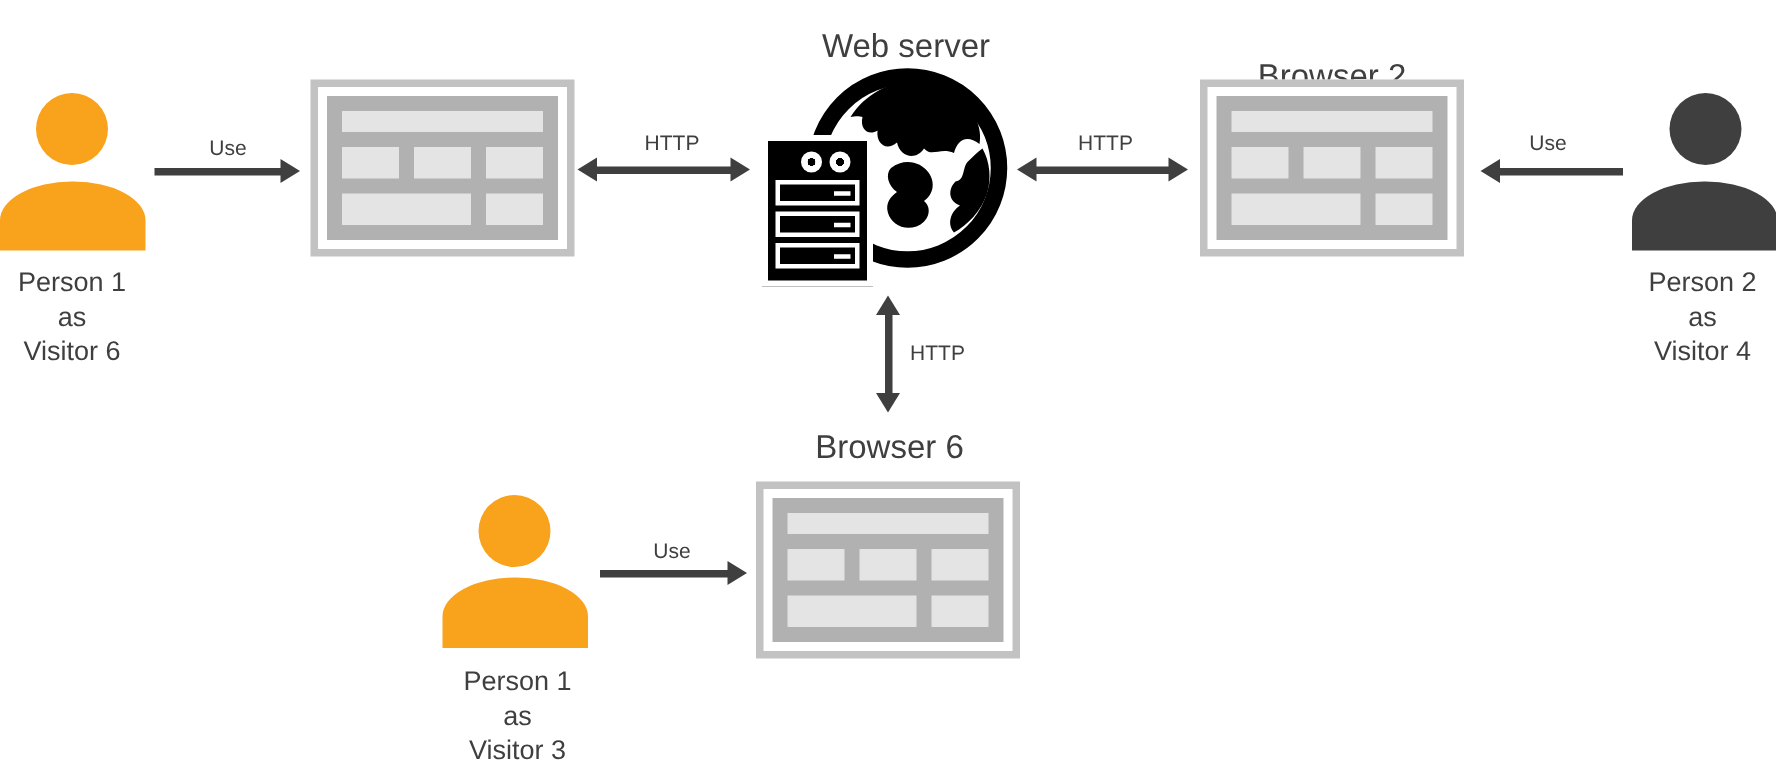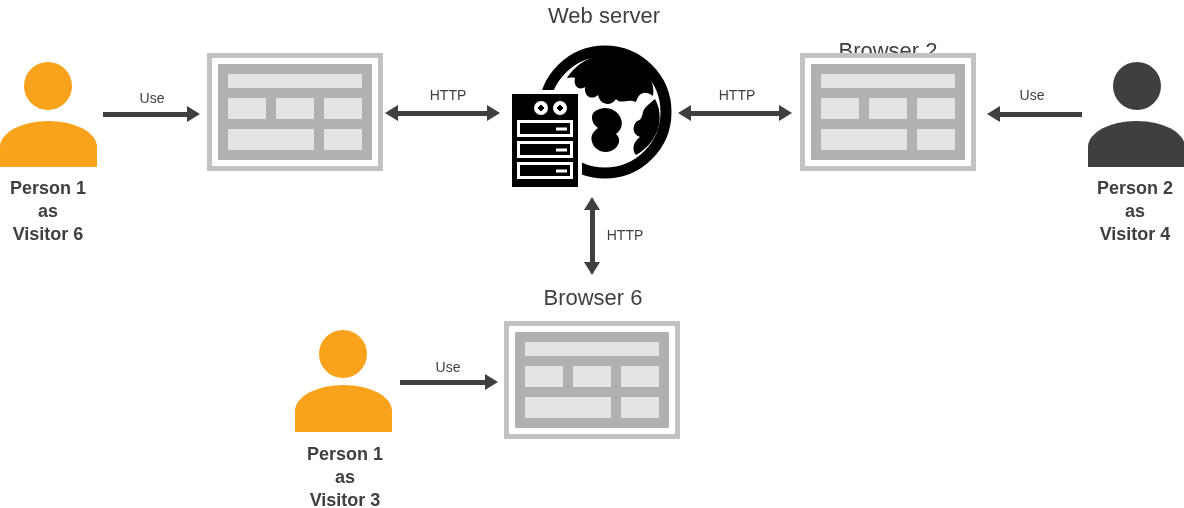--- a/index.html
+++ b/index.html
@@ -10,21 +10,21 @@
     --boxBlock: #E4E4E4;
     --iconBlack: #000000;
   }
   * { margin:0; padding:0; box-sizing:border-box; }
   body { background:#fff; font-family:"Liberation Sans", sans-serif; color:var(--dark); }
   .canvas { position:relative; width:1184px; height:508px; background:#fff; overflow:hidden; }
 
   
   .node-title { position:absolute; transform:translate(-50%,-50%); font-size:22px; white-space:nowrap; color:var(--dark); }
   .edge-label { position:absolute; transform:translate(-50%,-50%); font-size:14px; white-space:nowrap; color:var(--dark); }
-  .caption { position:absolute; transform:translateX(-50%); text-align:center; font-size:18px; line-height:23px; white-space:nowrap; color:var(--dark);font-weight:bold; }
+  .caption { position:absolute; transform:translateX(-50%); text-align:center; font-size:18px; line-height:23px; white-space:nowrap; color:var(--dark); }
 
   
   .person-head { position:absolute; width:48px; height:48px; border-radius:50%; }
   .person-body { position:absolute; border-radius:48px 48px 0 0 / 26px 26px 0 0; }
   .p-orange { background:var(--orange); }
   .p-dark { background:var(--dark); }
 
   
   .browser { position:absolute; width:176px; height:118px; background:#fff; border:5px solid var(--boxBorder); padding:6px; }
   .b-inner { width:100%; height:100%; background:var(--boxInner); display:grid;
@@ -57,21 +57,21 @@
   .arrow-v.head-t::before { content:''; width:0; height:0; border:8px solid transparent; border-top:0;
                             border-bottom:13px solid var(--dark); margin-bottom:-4px; }
   .arrow-v.head-b::after  { content:''; width:0; height:0; border:8px solid transparent; border-bottom:0;
                             border-top:13px solid var(--dark); margin-top:-4px; }
 </style>
 </head>
 <body>
 
 <div class="canvas">
 
-  <div class="node-title" style="left:604px; top:16px;">Web server</div>
+  <div class="node-title" style="left:604px; top:31px;">Web server</div>
   <div class="node-title" style="left:888px; top:29px;margin-top:22px;">Browser 2</div>
   <div class="node-title" style="left:593px; top:298px;">Browser 6</div>
 
   <div>
     <div class="person-head p-orange" style="left:24px; top:62px;"></div>
     <div class="person-body p-orange" style="left:0px; top:121px; width:97px; height:46px;"></div>
     <div class="caption" style="left:48px; top:177px;">
       <div>Person 1</div>
       <div>as</div>
       <div>Visitor 6</div>

